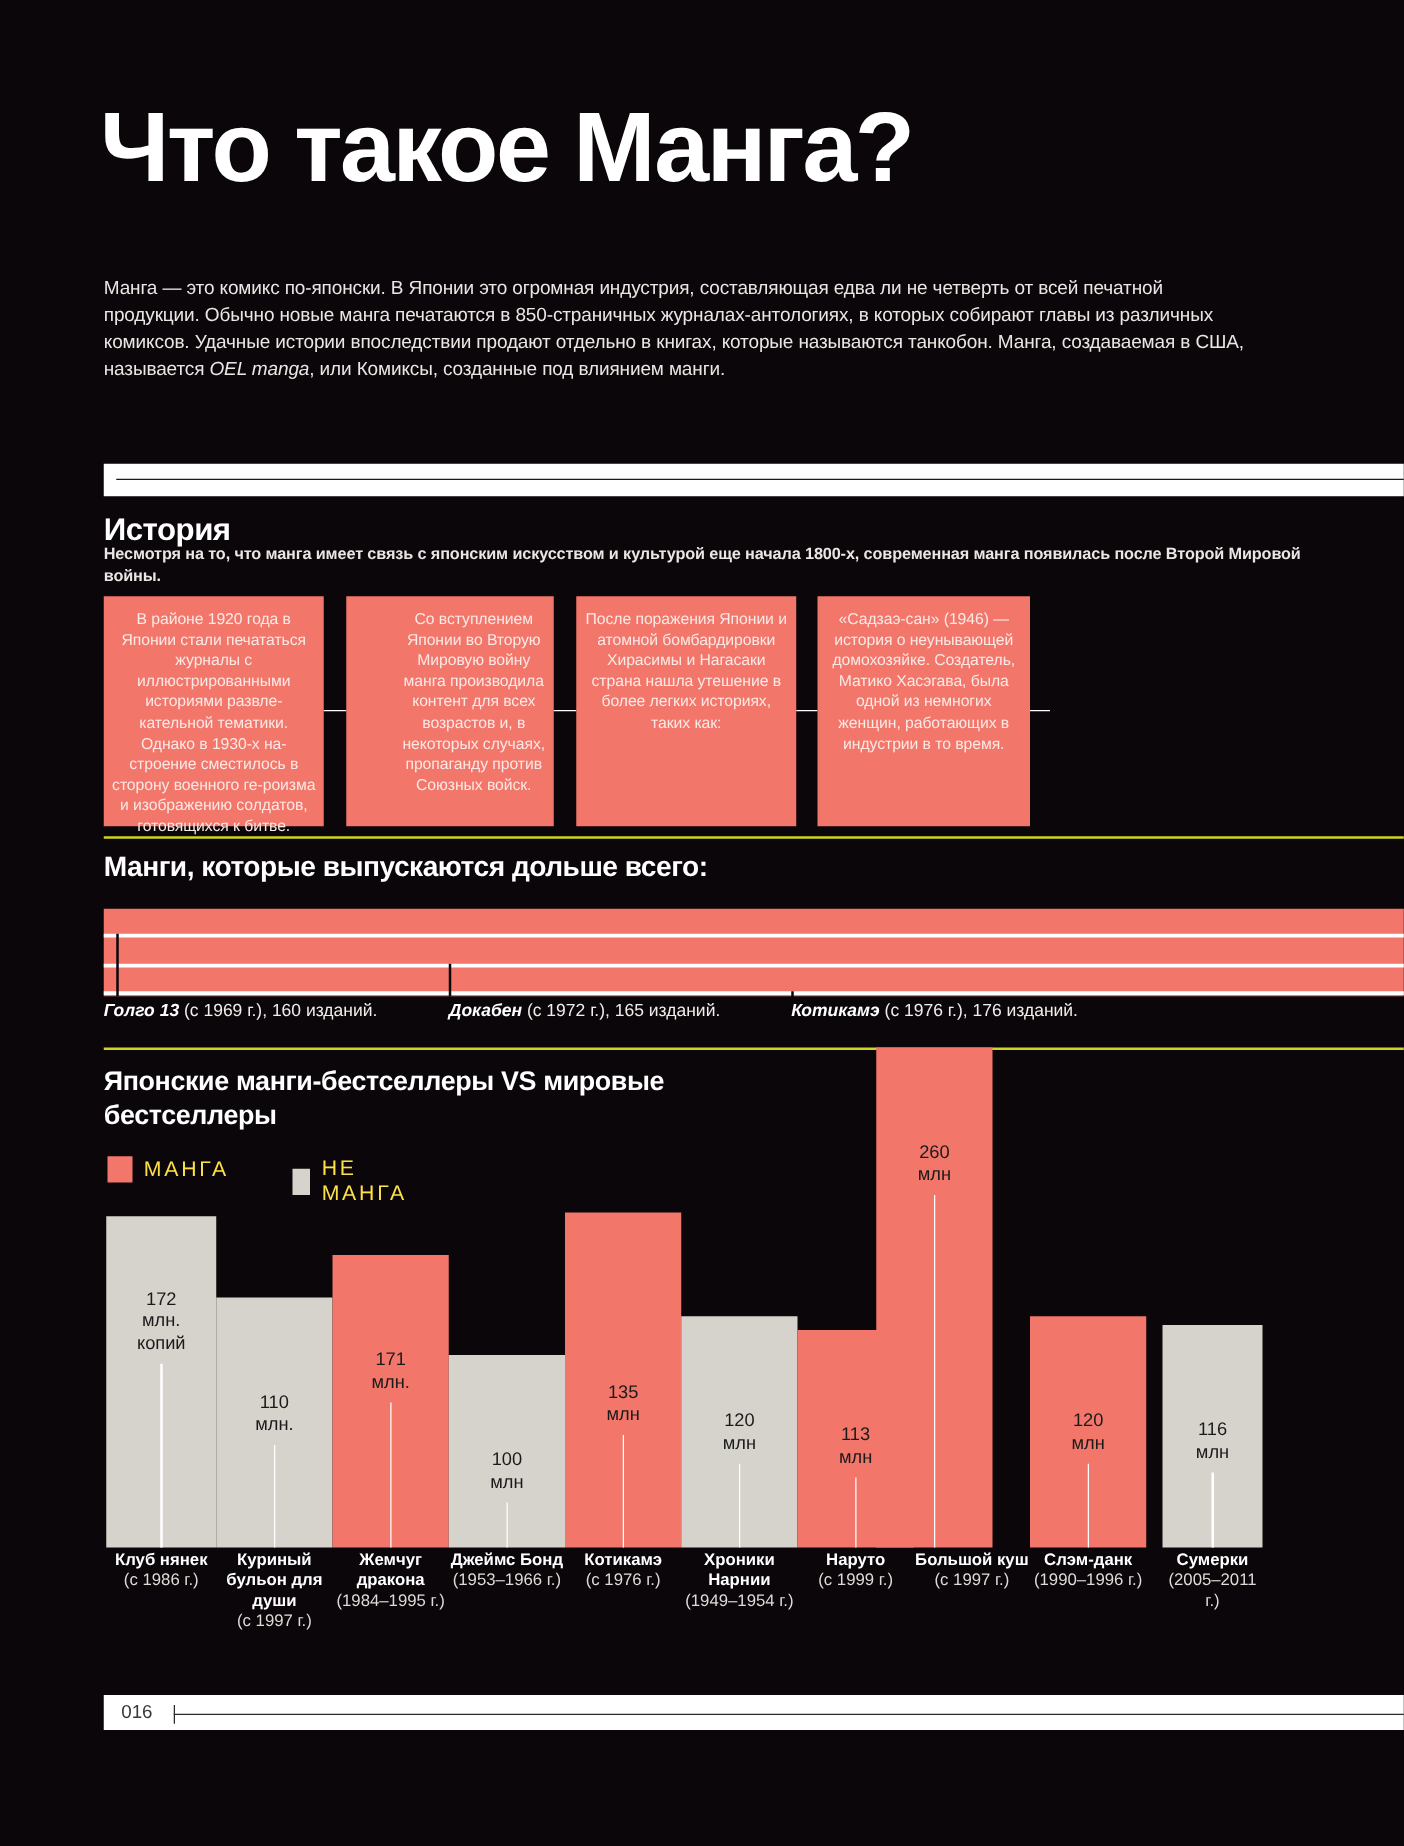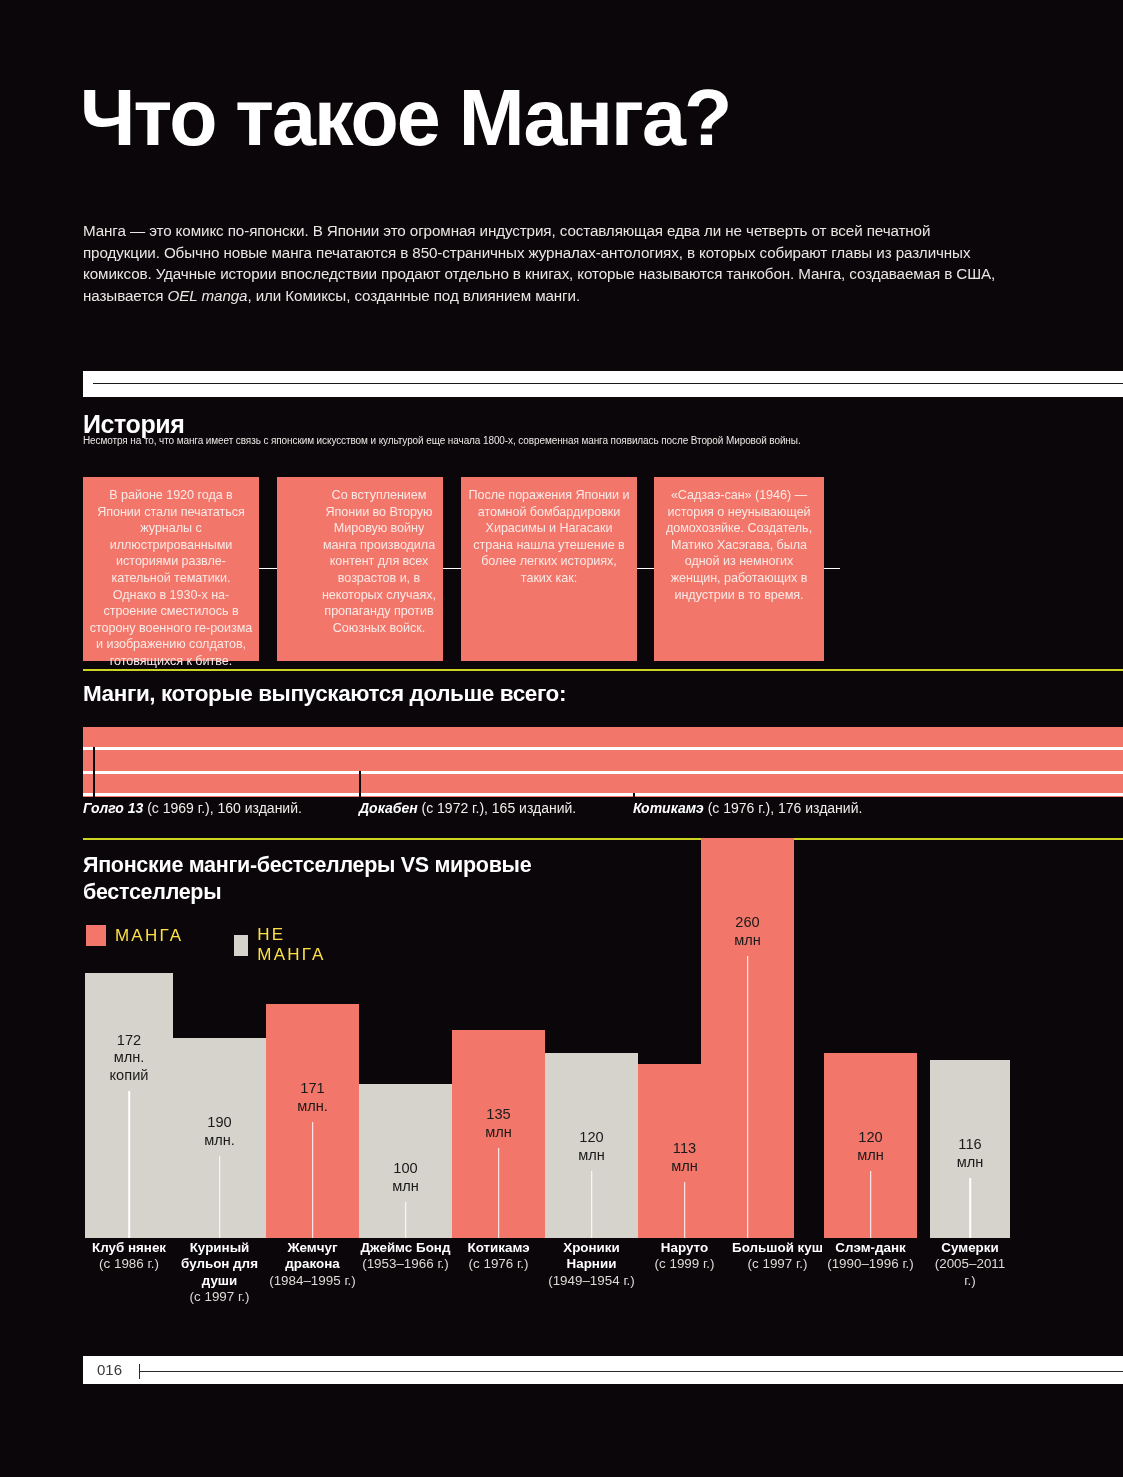--- a/index.html
+++ b/index.html
@@ -41,21 +41,21 @@
     background:#1a1a1a;
   }
 
   
   .sec-h2{
     position:absolute;color:#ffffff;font-weight:bold;
   }
   #history-title{left:83px;top:410px;font-size:25px;letter-spacing:-0.4px;}
   .sec-sub{
     position:absolute;left:83px;top:434px;width:960px;
-    color:#e9e7e4;font-size:10px;line-height:1.4;letter-spacing:-0.1px;
+    color:#e9e7e4;font-size:13px;line-height:1.4;letter-spacing:-0.1px;font-weight:bold;
   }
 
   .hist-row{
     position:absolute;left:83px;top:477px;width:1040px;height:184px;
   }
   .hist-card{
     position:absolute;top:0;
     background:#f2766a;
     color:#fbe9e6;
     font-size:12.6px;
@@ -185,39 +185,39 @@
         <div class="stem" style="bottom: 0px; height: 147px;"></div>
         <div class="val" style="bottom: 153px;">
           <div>172</div>
           <div>млн.</div>
           <div>копий</div>
         </div>
       </div>
       <div class="bar" style="left: 88px; width: 93px; height: 200px; background: rgb(214, 211, 205);">
         <div class="stem" style="bottom: 0px; height: 82px;"></div>
         <div class="val" style="bottom: 88px;">
-          <div>190</div>
+          <div>110</div>
           <div>млн.</div>
         </div>
       </div>
       <div class="bar" style="left: 181px; width: 93px; height: 234px; background: rgb(242, 118, 106);">
         <div class="stem" style="bottom: 0px; height: 116px;"></div>
         <div class="val" style="bottom: 122px;">
           <div>171</div>
           <div>млн.</div>
         </div>
       </div>
       <div class="bar" style="left: 274px; width: 93px; height: 154px; background: rgb(214, 211, 205);">
         <div class="stem" style="bottom: 0px; height: 36px;"></div>
         <div class="val" style="bottom: 42px;">
           <div>100</div>
           <div>млн</div>
         </div>
       </div>
-      <div class="bar" style="left: 367px; width: 93px; height: 208px; background: rgb(242, 118, 106);">
+      <div class="bar" style="left: 367px; width: 93px; height: 268px; background: rgb(242, 118, 106);">
         <div class="stem" style="bottom: 0px; height: 90px;"></div>
         <div class="val" style="bottom: 96px;">
           <div>135</div>
           <div>млн</div>
         </div>
       </div>
       <div class="bar" style="left: 460px; width: 93px; height: 185px; background: rgb(214, 211, 205);">
         <div class="stem" style="bottom: 0px; height: 67px;"></div>
         <div class="val" style="bottom: 73px;">
           <div>120</div>

